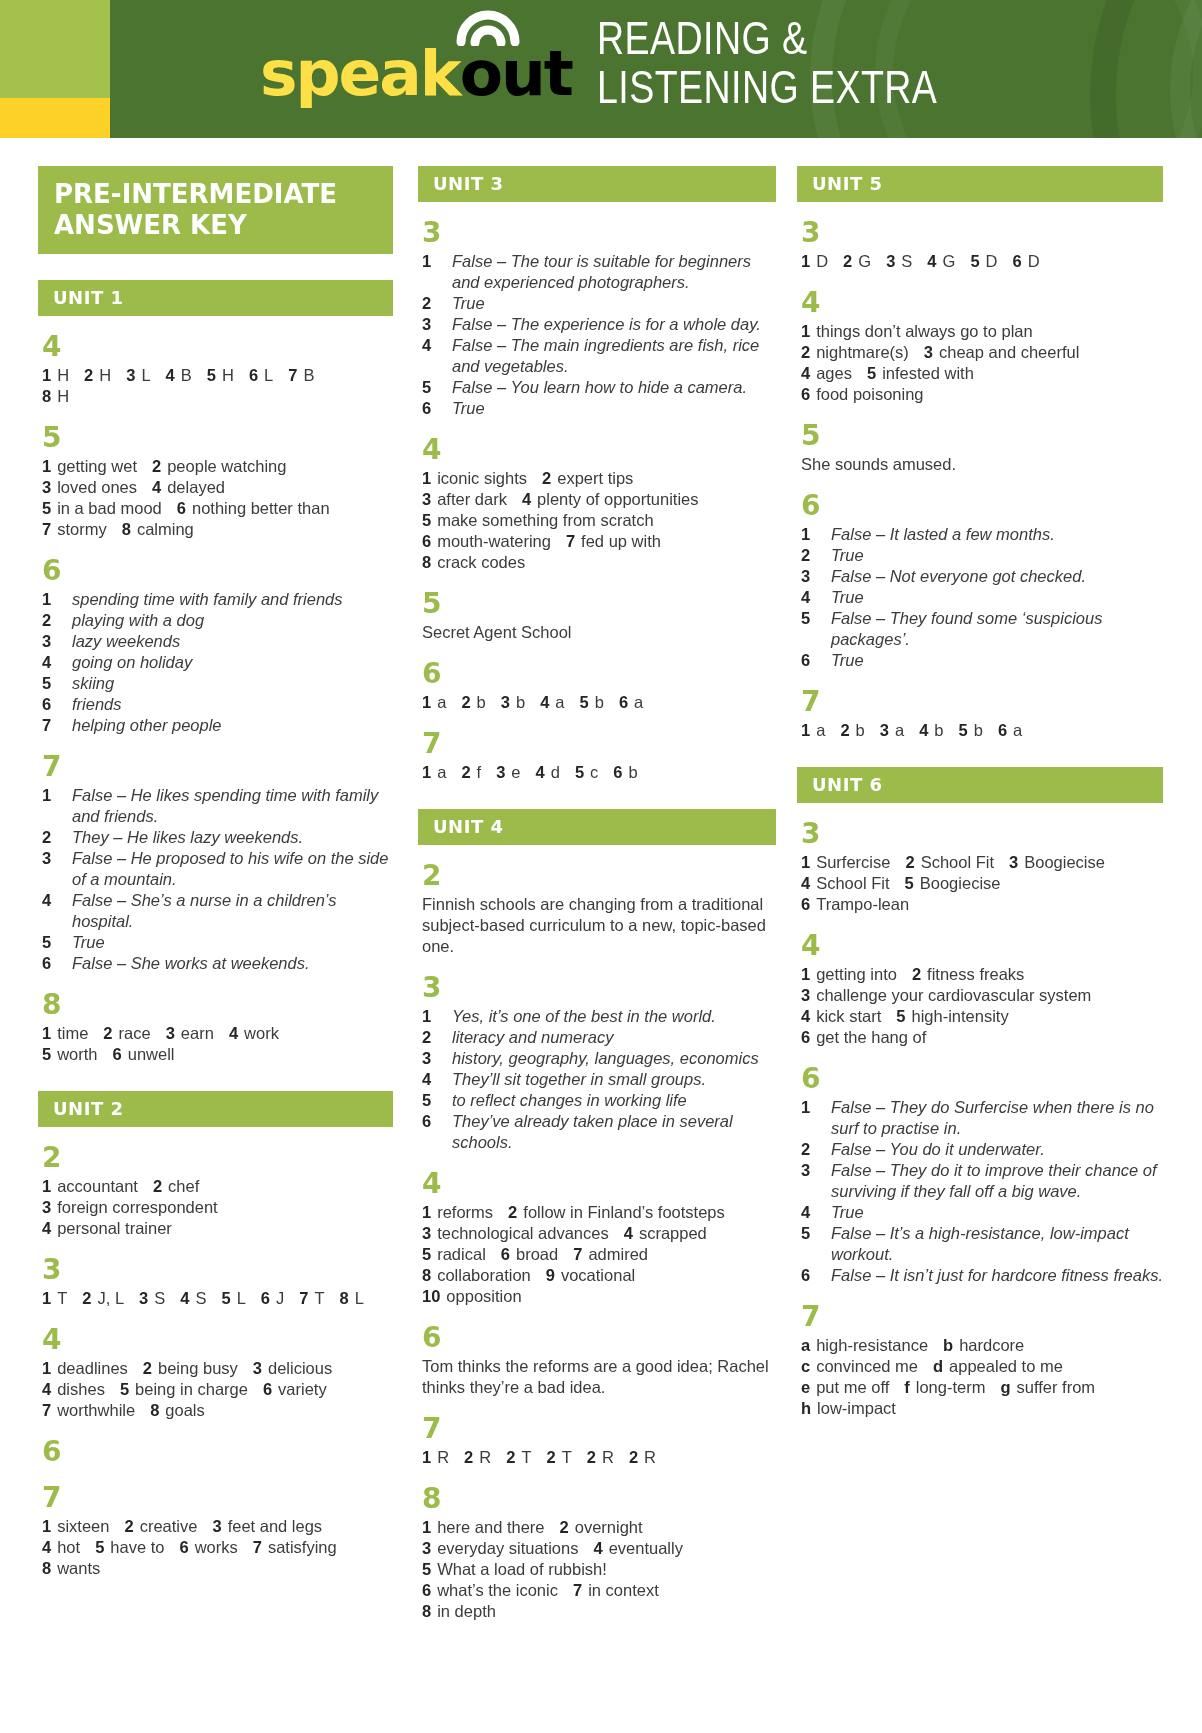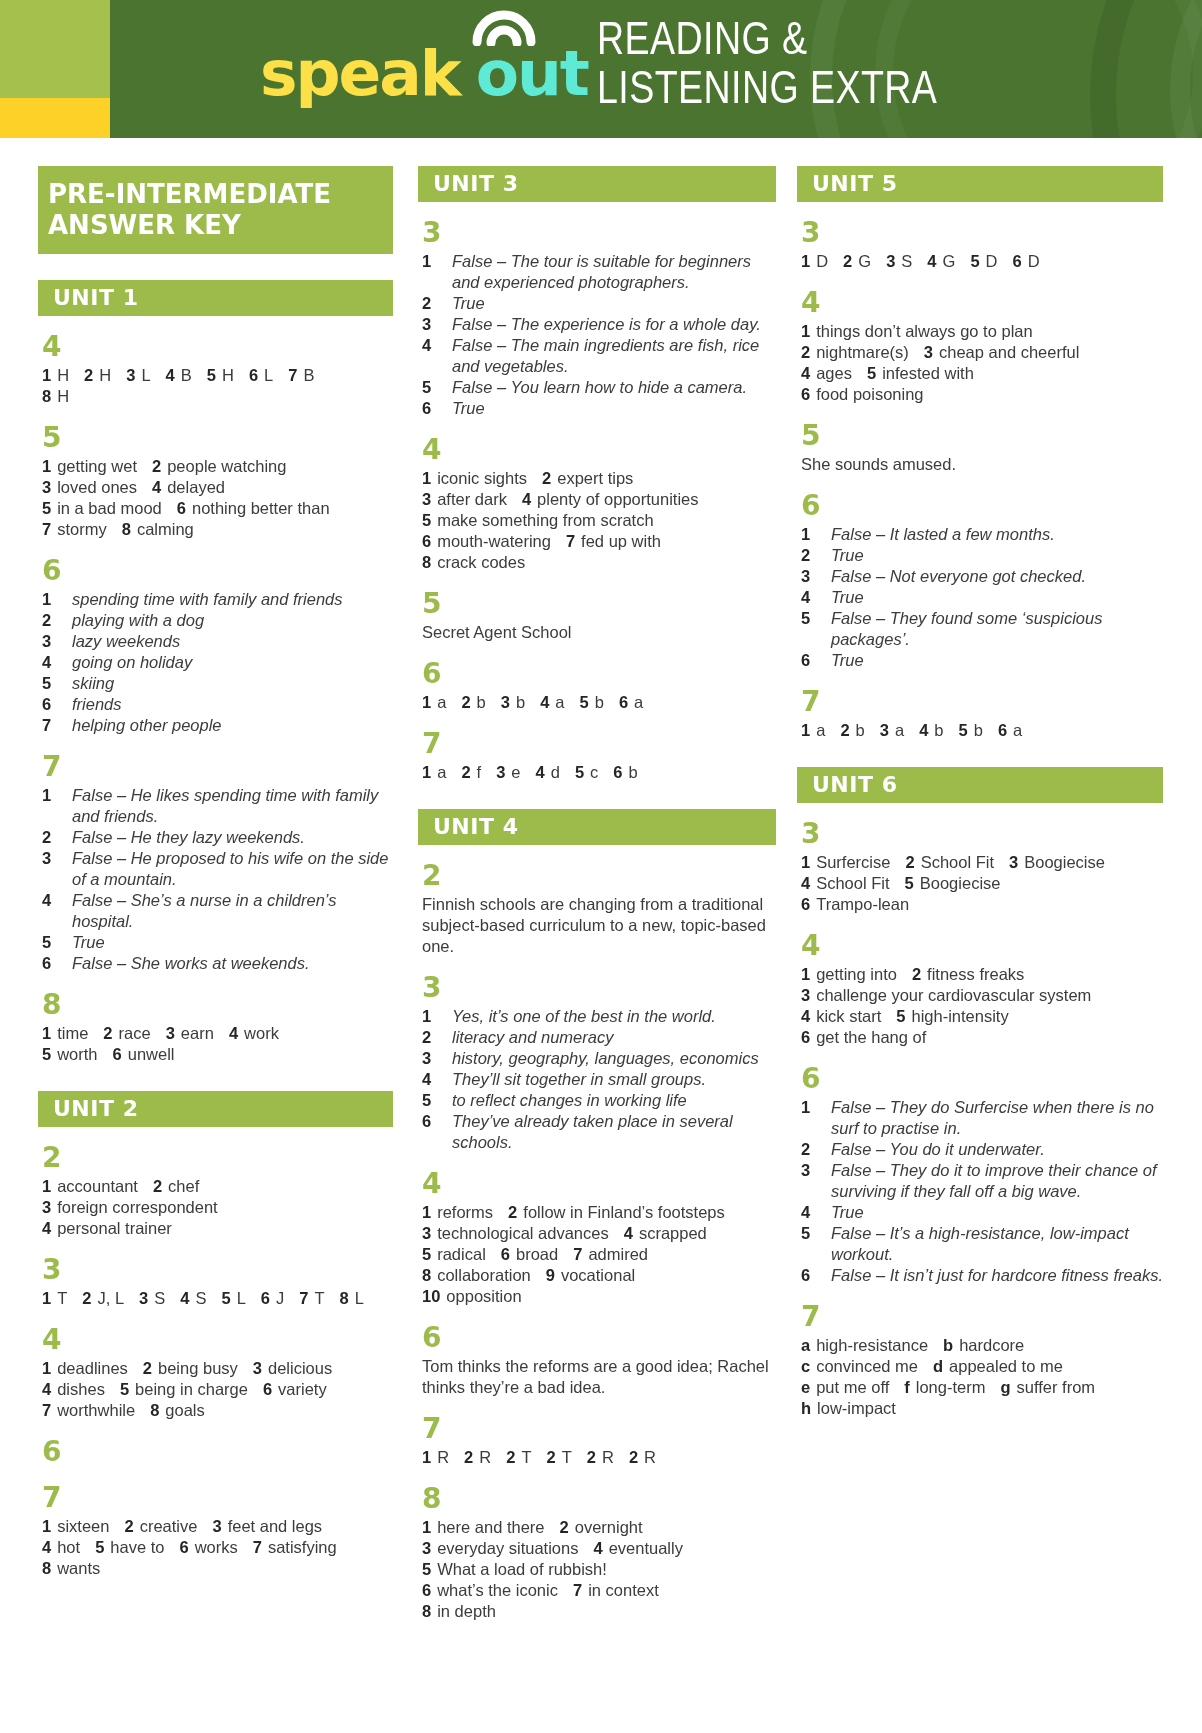--- a/index.html
+++ b/index.html
@@ -14,42 +14,42 @@
   .corner-green{position:absolute;left:0;top:0;width:110px;height:98px;background:var(--corner-green,#a3c14c);}
   .corner-yellow{position:absolute;left:0;top:98px;width:110px;height:40px;background:var(--yellow,#fdd128);}
   .band{position:absolute;left:110px;top:0;right:0;height:138px;background:var(--header-green,#4a742f);overflow:hidden;}
   .ring{position:absolute;border-radius:50%;border-style:solid;border-color:rgba(255,255,255,0.055);}
   .ring.r1{width:430px;height:430px;border-width:22px;left:700px;top:-160px;}
   .ring.r2{width:300px;height:300px;border-width:18px;left:765px;top:-95px;border-color:rgba(255,255,255,0.04);}
   .ring.r3{width:520px;height:520px;border-width:26px;left:980px;top:-190px;border-color:rgba(0,0,0,0.07);}
   .ring.r4{width:360px;height:360px;border-width:20px;left:1060px;top:-110px;border-color:rgba(255,255,255,0.05);}
   .logo{position:absolute;left:150px;top:42px;font-family:"DejaVu Sans", sans-serif;font-weight:bold;font-size:63px;letter-spacing:-2px;line-height:1;}
   .logo .lg-speak{color:#fde047;}
-  .logo .lg-out{color:#5eead4;position:relative;display:inline-block;margin-left:16px;}
+  .logo .lg-out{color:#000000;position:relative;display:inline-block;}
   .logo .arcs{position:absolute;left:-7px;top:-34px;width:70px;height:38px;}
   .masthead-title{
     position:absolute;left:487px;top:13px;color:#ffffff;
     font-size:47px;line-height:1.05;font-weight:normal;letter-spacing:0.5px;
     transform:scaleX(0.8);transform-origin:left top;white-space:nowrap;
   }
   
   .columns{position:absolute;left:38px;top:166px;display:flex;align-items:flex-start;}
   .col{flex:none;}
   .col1{width:355px;margin-right:25px;}
   .col2{width:358px;margin-right:21px;}
   .col3{width:366px;}
   .title-box{
     background:var(--accent,#9cbb4b);color:#ffffff;
     font-family:"DejaVu Sans", sans-serif;font-weight:bold;
-    font-size:26px;line-height:1.2;padding:13px 10px;
+    font-size:26px;line-height:1.2;padding:13px 16px;
   }
   .unit-bar{
     background:var(--accent,#9cbb4b);color:#ffffff;
     font-family:"DejaVu Sans", sans-serif;font-weight:bold;
-    font-size:22px;line-height:36px;height:36px;padding-left:15px;
+    font-size:18px;line-height:36px;height:36px;padding-left:15px;
     letter-spacing:0.5px;margin-top:26px;
   }
   .col .unit-bar:first-child{margin-top:0;}
   .ex-num{
     color:var(--accent,#9cbb4b);font-family:"DejaVu Sans", sans-serif;
     font-weight:bold;font-size:28px;line-height:30px;margin:16px 0 3px 4px;
   }
   .ex-body{padding-left:4px;color:var(--text,#3c3c3c);font-size:16.5px;line-height:21px;}
   .row{white-space:nowrap;}
   .pair{margin-right:15px;}
@@ -132,21 +132,21 @@
           </div>
         </div>
         <div class="ex-num">7</div>
         <div class="ex-body">
           <div class="nl-item">
             <span class="nl-num">1</span>
             <span class="nl-text">False – He likes spending time with family and friends.</span>
           </div>
           <div class="nl-item">
             <span class="nl-num">2</span>
-            <span class="nl-text">False – He they lazy weekends.</span>
+            <span class="nl-text">They – He likes lazy weekends.</span>
           </div>
           <div class="nl-item">
             <span class="nl-num">3</span>
             <span class="nl-text">False – He proposed to his wife on the side of a mountain.</span>
           </div>
           <div class="nl-item">
             <span class="nl-num">4</span>
             <span class="nl-text">False – She’s a nurse in a children’s hospital.</span>
           </div>
           <div class="nl-item">

